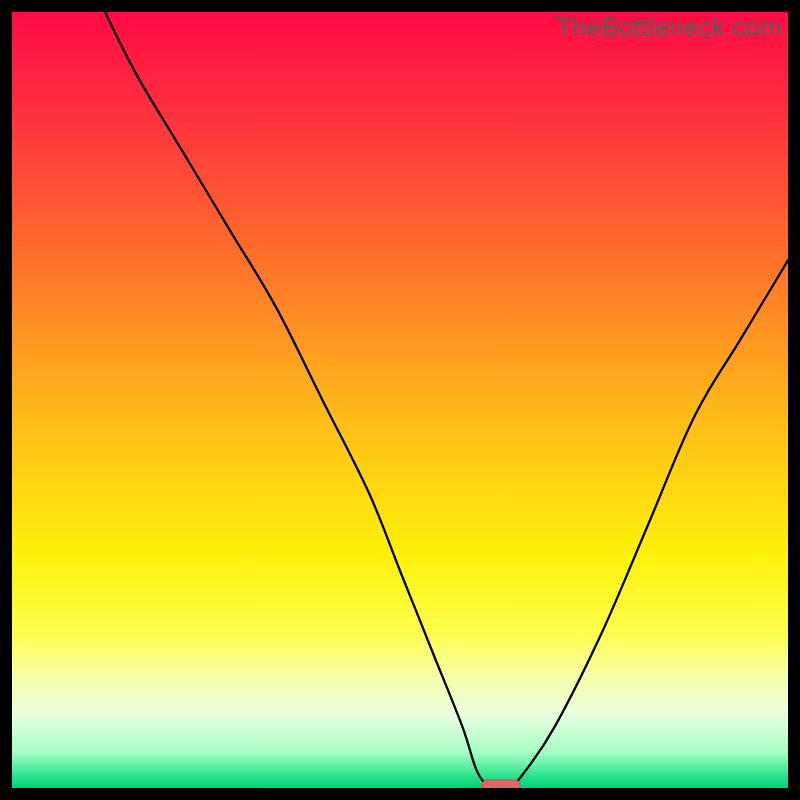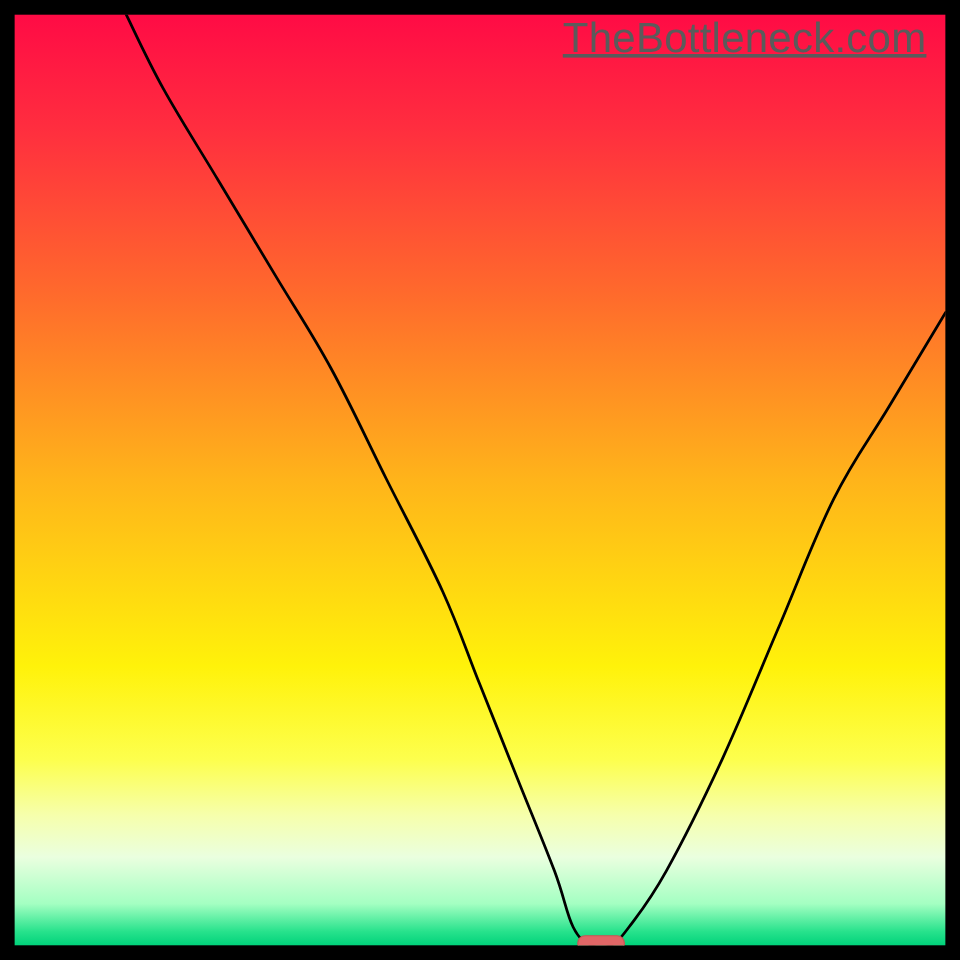--- a/index.html
+++ b/index.html
@@ -20,26 +20,25 @@
   .plot-area {
     position: absolute;
     left: 12px;
     top: 12px;
     width: 776px;
     height: 776px;
   }
   .watermark {
     position: absolute;
     top: 0px;
-    right: 16px;
+    right: 6px;
     color: #5b5b5b;
-    font-size: 35px;
+    font-size: 26px;
     font-weight: 500;
     letter-spacing: 0.2px;
-    text-decoration: underline;
   }
 </style>
 </head>
 <body>
 
 <div class="frame">
   <div class="plot-area">
     <svg viewBox="0 0 776 776" width="776" height="776">
       <defs>
         <linearGradient id="bg-grad" x1="0" y1="0" x2="0" y2="1">

